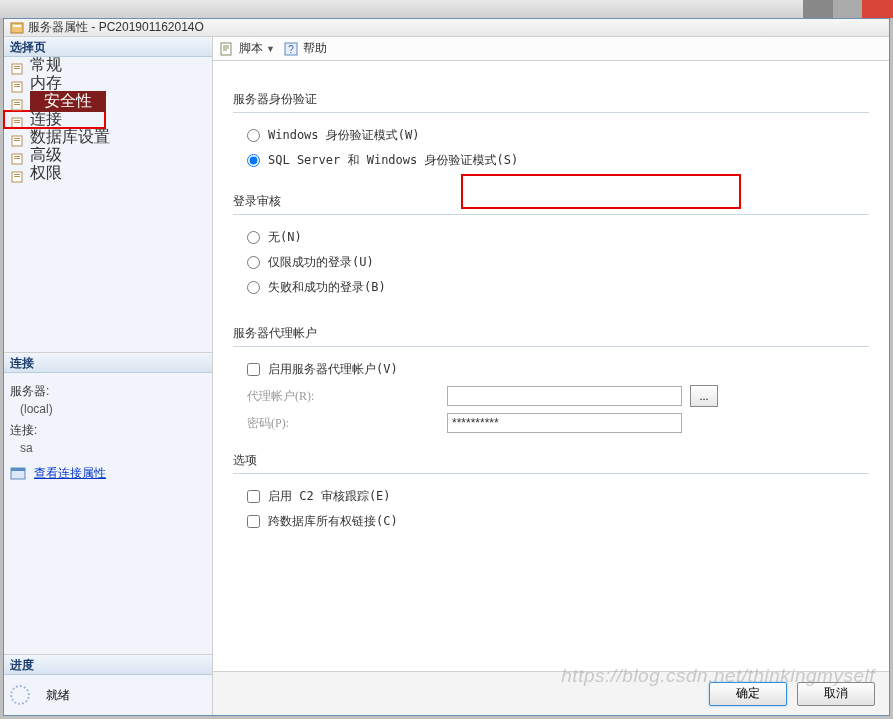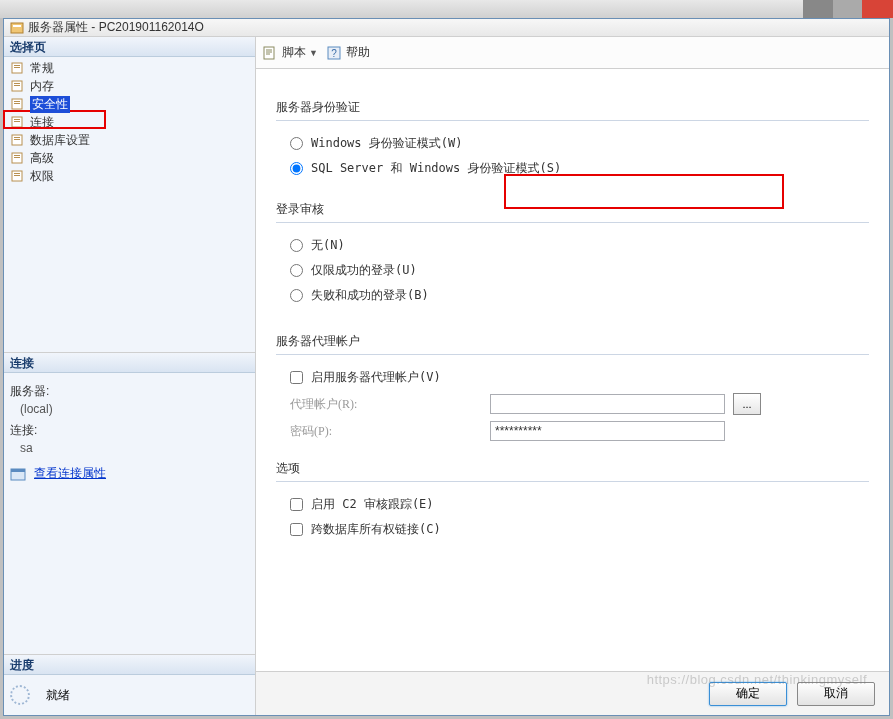--- a/index.html
+++ b/index.html
@@ -11,45 +11,45 @@
     .desktop-max { position: absolute; right: 30px; top: 0; width: 30px; height: 18px; text-align: center; line-height: 18px; font-size: 11px; color: #333; }
     .desktop-min { position: absolute; right: 60px; top: 0; width: 30px; height: 18px; text-align: center; line-height: 18px; font-size: 11px; color: #333; }
     
     .window { position: absolute; left: 3px; top: 18px; width: 887px; height: 698px; background: #fff; border: 1px solid #6a8fb5; display: flex; flex-direction: column; }
     
     .titlebar { height: 18px; background: linear-gradient(to bottom, #f7f7f7, #e8e8e8); border-bottom: 1px solid #cfcfcf; display: flex; align-items: center; padding-left: 6px; font-size: 12px; color: #333; }
     .titlebar-icon { width: 14px; height: 14px; margin-right: 4px; display: inline-flex; }
     
     .content { flex: 1; display: flex; }
     
-    .sidebar { width: 252px; background: #f1f5fb; border-right: 1px solid #cfcfcf; display: flex; flex-direction: column; }
+    .sidebar { width: 209px; background: #f1f5fb; border-right: 1px solid #cfcfcf; display: flex; flex-direction: column; }
     .sidebar-header { height: 20px; background: linear-gradient(to bottom, #f1f5fb, #d9e4f2); border-bottom: 1px solid #bcd; padding: 2px 6px; font-size: 12px; font-weight: bold; color: #1a3d6d; }
     .nav-list { padding: 2px 0; }
-    .nav-item { display: flex; align-items: center; padding: 1px 6px; font-size: 12px; color: #333; cursor: pointer; height: 18px; }
+    .nav-item { display: flex; align-items: flex-end; padding: 1px 6px; font-size: 16px; color: #333; cursor: pointer; height: 18px; }
     .nav-icon { width: 16px; height: 14px; margin-right: 4px; display: inline-flex; align-items: center; justify-content: center; }
     .nav-icon svg { width: 14px; height: 12px; }
     .nav-item-selected { position: relative; }
-    .nav-item-selected .nav-label { background: #1d4ed8; color: #fff; padding: 0 2px; }
+    .nav-item-selected .nav-label { background: #7f1d1d; color: #fff; padding: 0 14px; }
     .red-box { position: absolute; border: 2px solid #e60000; pointer-events: none; }
     
     .sidebar-section { border-top: 1px solid #cfcfcf; margin-top: auto; }
     .conn-info { padding: 4px 6px 8px 6px; font-size: 12px; color: #333; }
     .conn-row { margin-bottom: 2px; }
     .conn-label { margin-top: 6px; }
     .conn-sub { margin-left: 10px; color: #555; }
-    .view-link { display: flex; align-items: flex-end; margin-top: 10px; }
+    .view-link { display: flex; align-items: center; margin-top: 10px; }
     .view-link-icon { width: 18px; height: 16px; margin-right: 6px; display:inline-flex; }
     .view-link a { color: #0033cc; text-decoration: underline; font-size: 12px; }
     
     .progress-section { padding: 4px 6px 10px 6px; font-size: 12px; }
     .progress-row { display: flex; align-items: center; margin-top: 6px; }
     .progress-icon { width: 20px; height: 20px; margin-right: 16px; border: 2px dotted #9fb7d4; border-radius: 50%; }
     
     .main { flex: 1; background: #fff; display: flex; flex-direction: column; position: relative; }
-    .toolbar { height: 32px; border-bottom: 1px solid #cfcfcf; display: flex; align-items: center; padding: 0 6px; background: #fcfcfc; }
+    .toolbar { height: 24px; border-bottom: 1px solid #cfcfcf; display: flex; align-items: center; padding: 0 6px; background: #fcfcfc; }
     .tool-item { display: flex; align-items: center; font-size: 12px; color: #333; margin-right: 8px; cursor: pointer; }
     .tool-icon { width: 16px; height: 16px; margin-right: 4px; display:inline-flex; }
     .tool-arrow { font-size: 9px; margin-left: 3px; color: #555; }
     
     .form-area { flex: 1; padding: 10px 20px 10px 20px; font-size: 12px; color: #333; overflow: hidden; }
     
     .group { margin-bottom: 16px; margin-top: 20px; }
     .group-title { font-size: 12px; color: #333; margin-bottom: 4px; }
     .group-line { height: 1px; background: #ccd6e4; margin-bottom: 10px; }
     .radio-row, .check-row { display: flex; align-items: center; padding: 4px 0 4px 14px; }
@@ -61,21 +61,21 @@
     .field-row { display: flex; align-items: center; padding: 3px 0 3px 14px; }
     .field-label { width: 200px; color: #9a9a9a; font-family: SimSun; }
     .field-input { width: 235px; height: 20px; border: 1px solid #abadb3; padding: 0 4px; font-size: 12px; }
     .field-input.pwd { background: #fff; color: #333; }
     .field-btn { width: 28px; height: 22px; margin-left: 8px; border: 1px solid #888; background: linear-gradient(to bottom,#fff,#e6e6e6); font-size: 11px; cursor: pointer; }
     
     .button-bar { height: 44px; border-top: 1px solid #cfcfcf; display: flex; align-items: center; justify-content: flex-end; padding: 0 14px; background: #f4f4f4; }
     .btn { width: 78px; height: 24px; border: 1px solid #888; background: linear-gradient(to bottom,#fefefe,#e3e3e3); font-size: 12px; margin-left: 10px; cursor: pointer; border-radius: 2px; }
     .btn-primary { border: 1px solid #3a8fd6; box-shadow: 0 0 2px #6ab0e8; }
     
-    .watermark { position: absolute; right: 26px; bottom: 32px; font-size: 13px; color: rgba(120,120,120,0.35); letter-spacing: 0.5px; pointer-events: none; }
+    .watermark { position: absolute; right: 18px; bottom: 32px; font-size: 19px; color: rgba(120,120,120,0.35); letter-spacing: 0.5px; pointer-events: none; font-style: italic; }
   </style>
 </head>
 <body>
 
 <div class="desktop-bar">
   <div class="desktop-min">—</div>
   <div class="desktop-max">□</div>
   <div class="desktop-close">×</div>
 </div>
 

